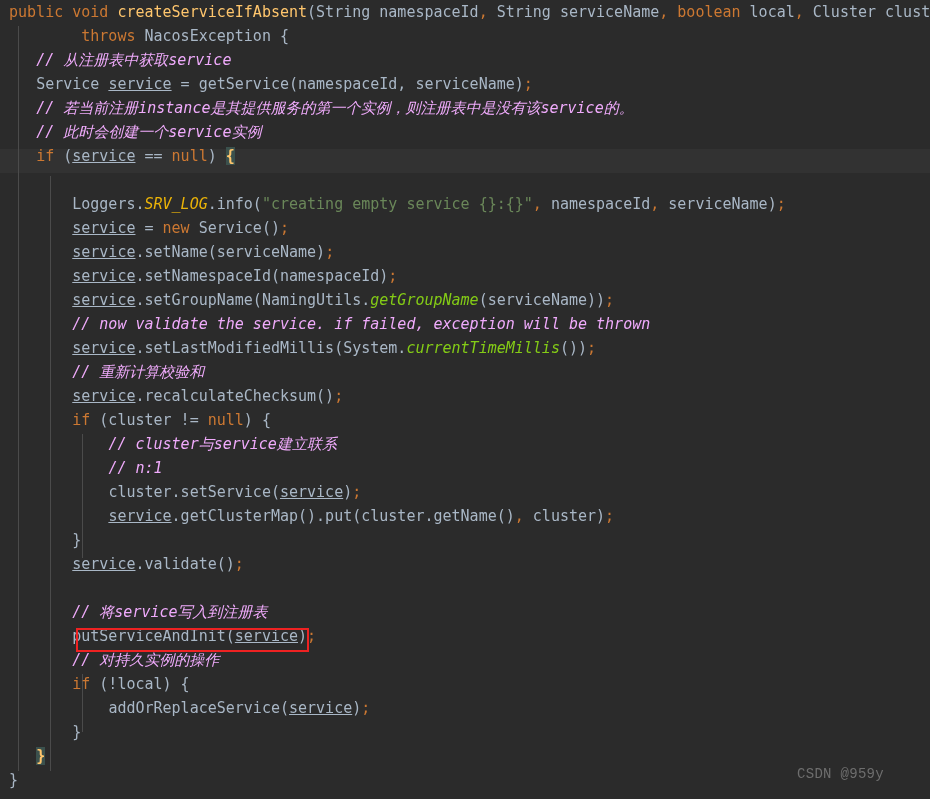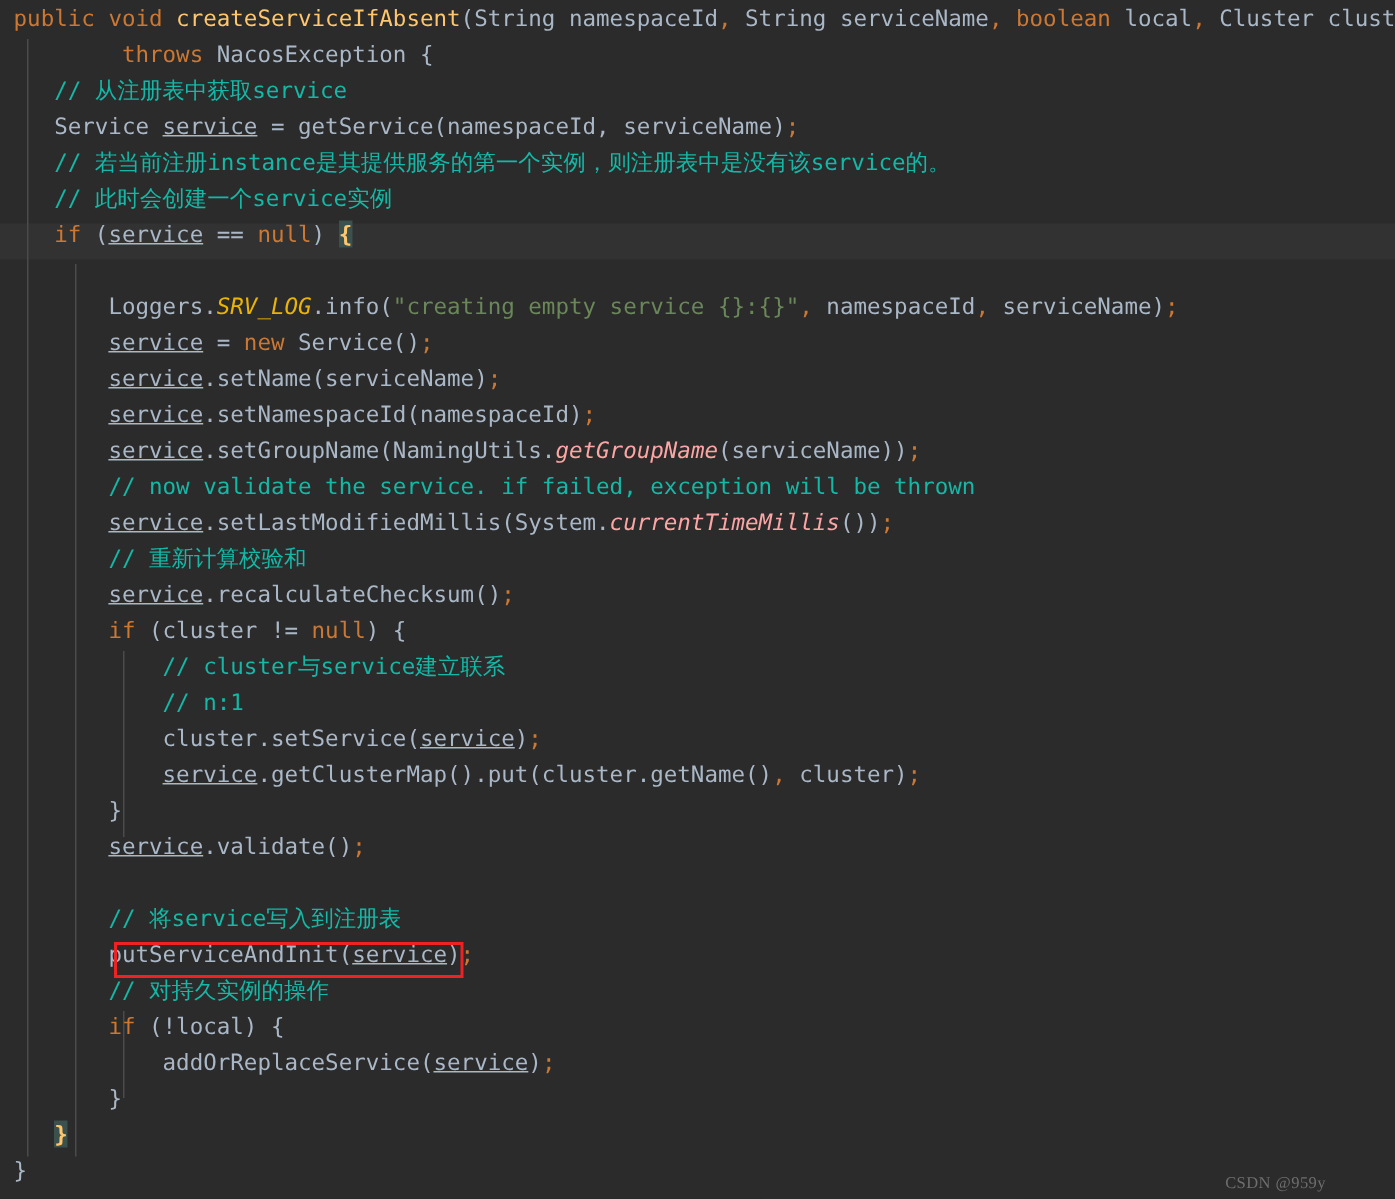--- a/index.html
+++ b/index.html
@@ -62,47 +62,47 @@
     padding-left: 0;
     position: relative;
   }
 
   
   .kw   { color: #cc7832; }          
   .mtd  { color: #ffc66d; }          
   .id   { color: #a9b7c6; }          
   .typ  { color: #a9b7c6; }          
   .str  { color: #6a8759; }          
-  .cmt  { color: #14b8a6; }  
+  .cmt  { color: #f0abfc; font-style: italic; }  
   .stc  { color: #eab308; font-style: italic; }  
-  .sm   { color: #fca5a5; font-style: italic; }  
+  .sm   { color: #84cc16; font-style: italic; }  
   .sem  { color: #cc7832; }          
   .fld  { color: #a9b7c6; text-decoration: underline; }  
   .brace-hl {
     color: #ffc66d;
     background: #3b514d;
     font-weight: bold;
   }
 
   
   .redbox {
     position: absolute;
     border: 2px solid #ee2222;
     box-sizing: border-box;
     pointer-events: none;
   }
 
   
   .watermark {
     position: absolute;
     right: 46px;
-    bottom: 4px;
+    bottom: 17px;
     color: #6e6e6e;
-    font-family: Liberation Serif, serif;
-    font-size: 11px;
+    font-family: Liberation Mono, monospace;
+    font-size: 14px;
     letter-spacing: 0.3px;
   }
 </style>
 </head>
 <body>
 
 <div id="editor">
 
   <div class="line-highlight" style="top:149px"></div>
 

